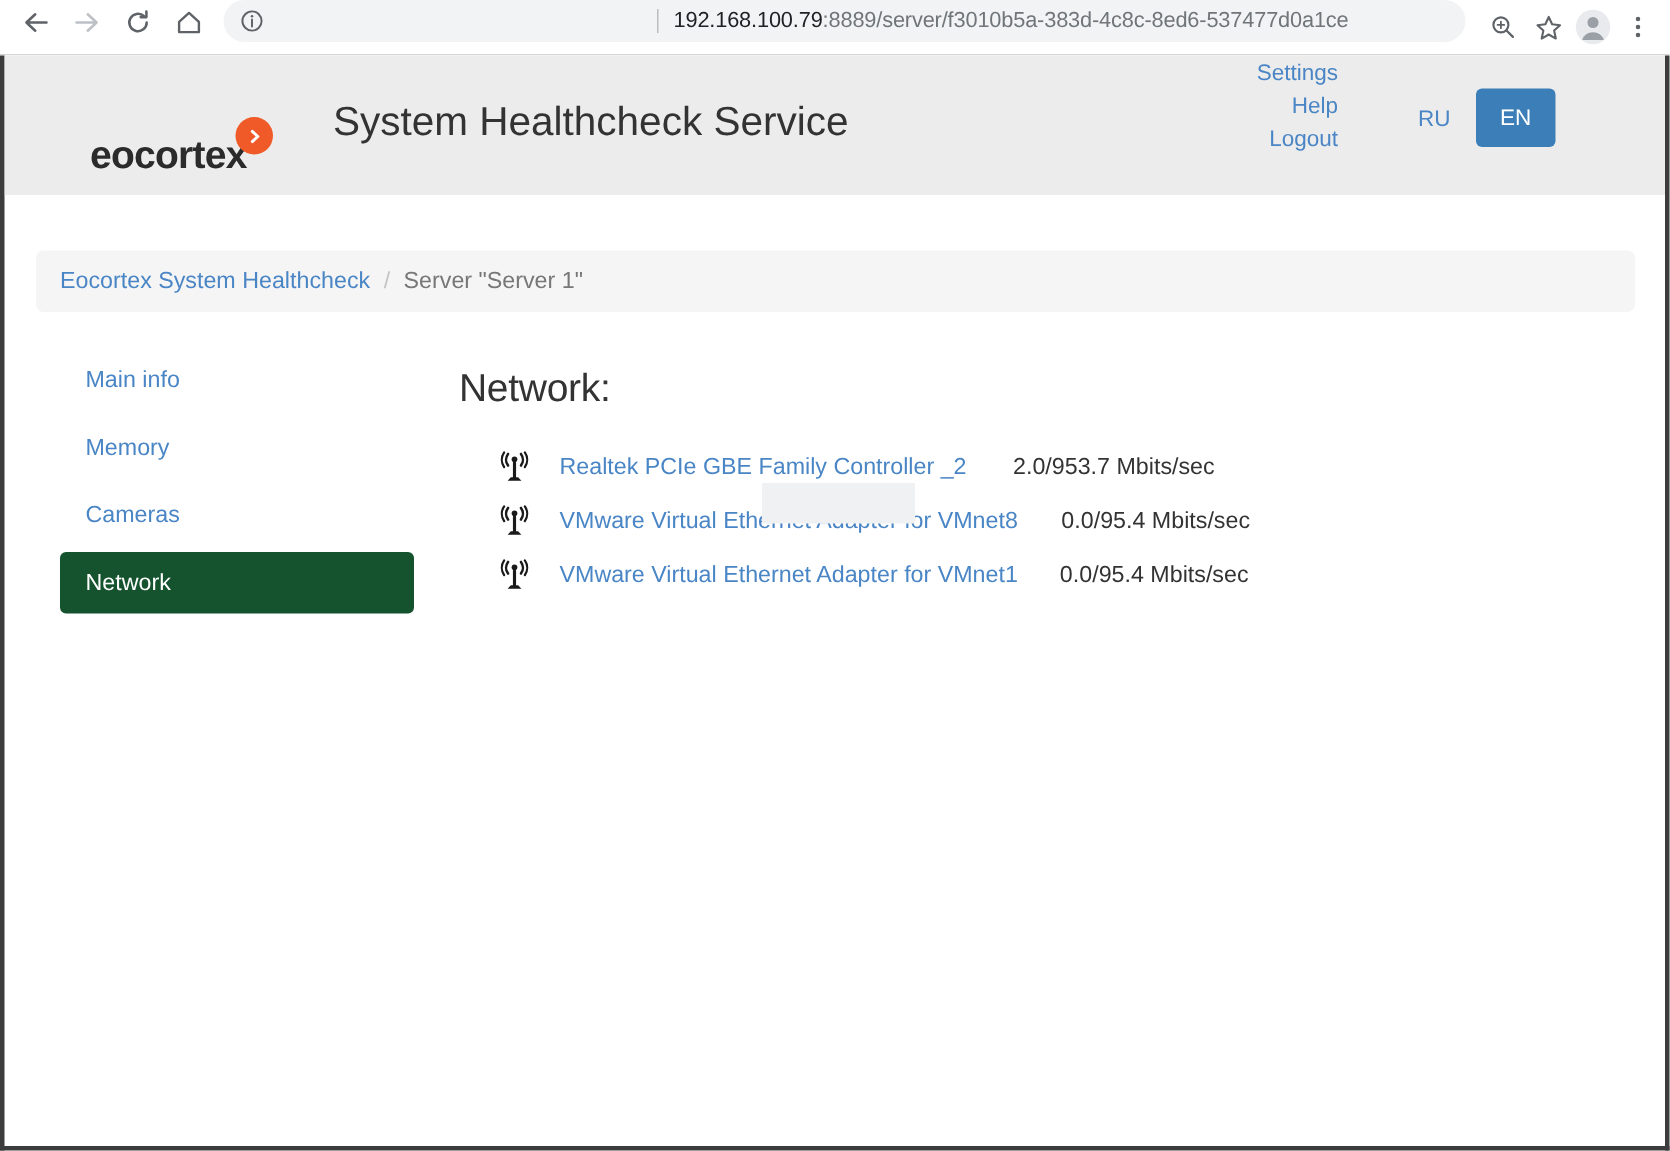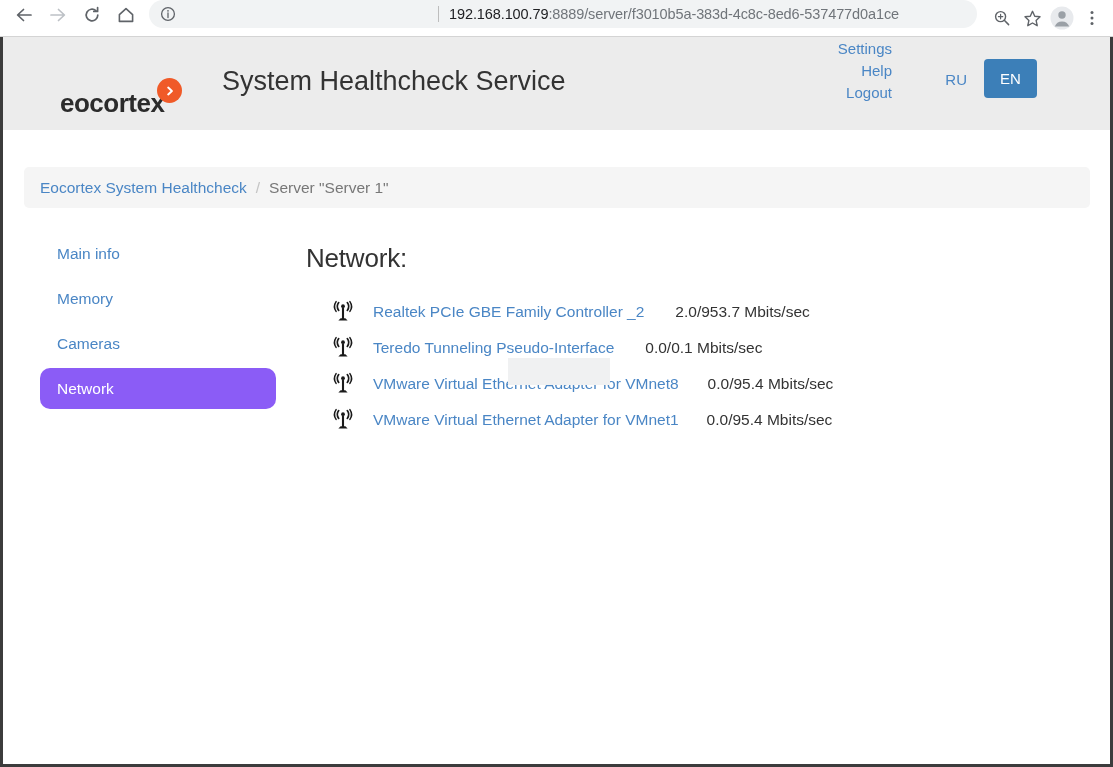--- a/index.html
+++ b/index.html
@@ -222,23 +222,22 @@
     line-height: 41px;
     padding-left: 17px;
     font-size: 15.5px;
     color: #4a86c5;
     text-decoration: none;
     border-radius: 4px;
     box-sizing: border-box;
     margin-bottom: 4px;
   }
   .side-item.active {
-    background: #8b5cf6;
+    background: #14532d;
     color: #ffffff;
-    border-radius: 10px;
   }
 
   
   .content {
     position: absolute;
     left: 303px;
     top: 206px;
     width: 760px;
   }
   .content h2 {
@@ -420,35 +419,20 @@
             <path d="M8.7 3.6 A6.5 6.5 0 0 0 8.7 11.4" fill="none" stroke="#1a1a1a" stroke-width="1.7" stroke-linecap="round"></path>
             <path d="M6.1 2.6 A8.6 8.6 0 0 0 6.1 12.4" fill="none" stroke="#1a1a1a" stroke-width="1.5" stroke-linecap="round"></path>
             <path d="M17.3 3.6 A6.5 6.5 0 0 1 17.3 11.4" fill="none" stroke="#1a1a1a" stroke-width="1.7" stroke-linecap="round"></path>
             <path d="M19.9 2.6 A8.6 8.6 0 0 1 19.9 12.4" fill="none" stroke="#1a1a1a" stroke-width="1.5" stroke-linecap="round"></path>
           </svg>
         </span>
         <a href="#" class="net-name">Realtek PCIe GBE Family Controller _2</a>
         <span class="net-speed">2.0/953.7 Mbits/sec</span>
       </div>
 
-      <div class="net-row" data-row="1">
-        <span class="net-icon">
-          <svg width="26" height="26" viewBox="0 0 26 26">
-            <path d="M13 9.5 L13 19.5" stroke="#1a1a1a" stroke-width="2.1" stroke-linecap="round"></path>
-            <path d="M8.4 21.5 L17.6 21.5 L15.4 19.2 L10.6 19.2 Z" fill="#1a1a1a"></path>
-            <circle cx="13" cy="7.2" r="1.9" fill="#1a1a1a"></circle>
-            <path d="M8.7 3.6 A6.5 6.5 0 0 0 8.7 11.4" fill="none" stroke="#1a1a1a" stroke-width="1.7" stroke-linecap="round"></path>
-            <path d="M6.1 2.6 A8.6 8.6 0 0 0 6.1 12.4" fill="none" stroke="#1a1a1a" stroke-width="1.5" stroke-linecap="round"></path>
-            <path d="M17.3 3.6 A6.5 6.5 0 0 1 17.3 11.4" fill="none" stroke="#1a1a1a" stroke-width="1.7" stroke-linecap="round"></path>
-            <path d="M19.9 2.6 A8.6 8.6 0 0 1 19.9 12.4" fill="none" stroke="#1a1a1a" stroke-width="1.5" stroke-linecap="round"></path>
-          </svg>
-        </span>
-        <a href="#" class="net-name">Teredo Tunneling Pseudo-Interface</a>
-        <span class="net-speed">0.0/0.1 Mbits/sec</span>
-      </div>
 
       <div class="net-row" data-row="2">
         <span class="net-icon">
           <svg width="26" height="26" viewBox="0 0 26 26">
             <path d="M13 9.5 L13 19.5" stroke="#1a1a1a" stroke-width="2.1" stroke-linecap="round"></path>
             <path d="M8.4 21.5 L17.6 21.5 L15.4 19.2 L10.6 19.2 Z" fill="#1a1a1a"></path>
             <circle cx="13" cy="7.2" r="1.9" fill="#1a1a1a"></circle>
             <path d="M8.7 3.6 A6.5 6.5 0 0 0 8.7 11.4" fill="none" stroke="#1a1a1a" stroke-width="1.7" stroke-linecap="round"></path>
             <path d="M6.1 2.6 A8.6 8.6 0 0 0 6.1 12.4" fill="none" stroke="#1a1a1a" stroke-width="1.5" stroke-linecap="round"></path>
             <path d="M17.3 3.6 A6.5 6.5 0 0 1 17.3 11.4" fill="none" stroke="#1a1a1a" stroke-width="1.7" stroke-linecap="round"></path>

